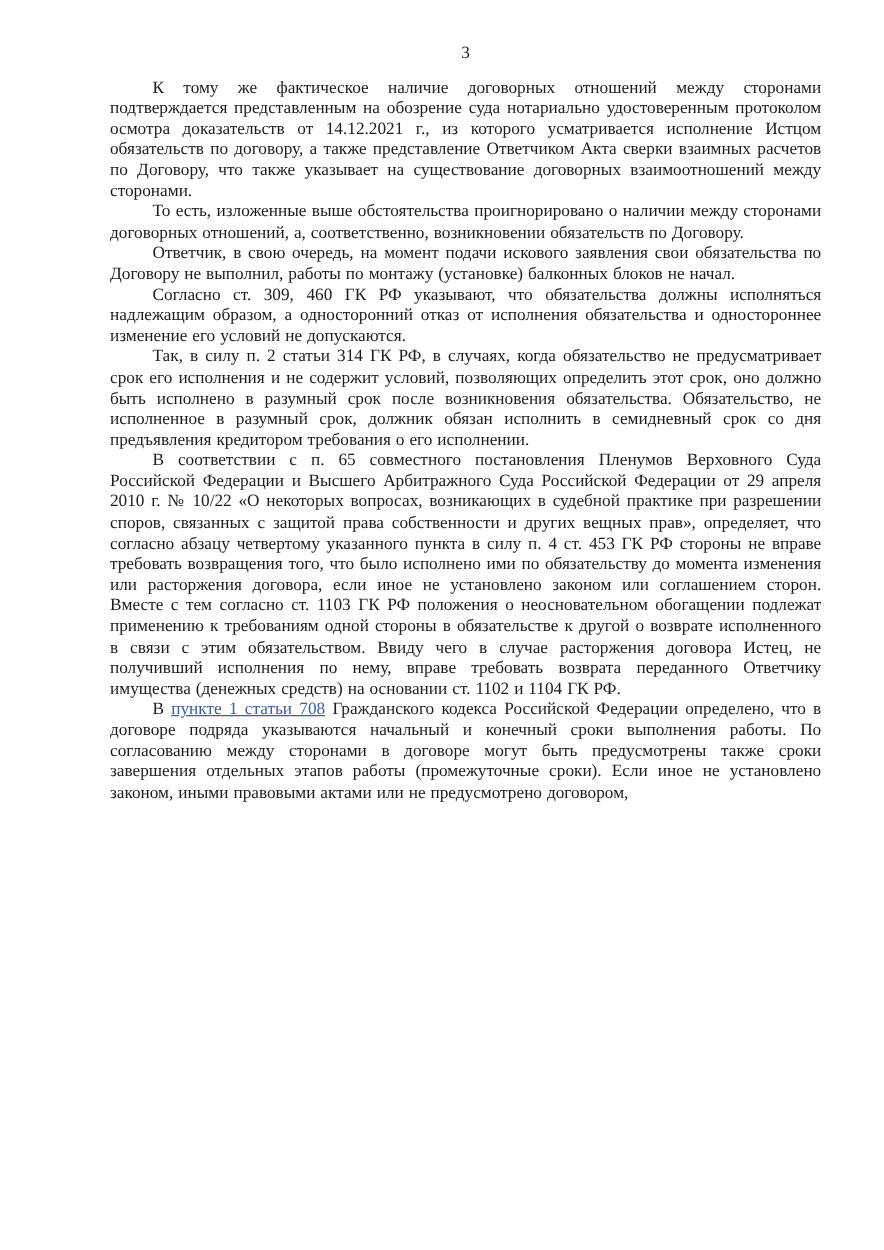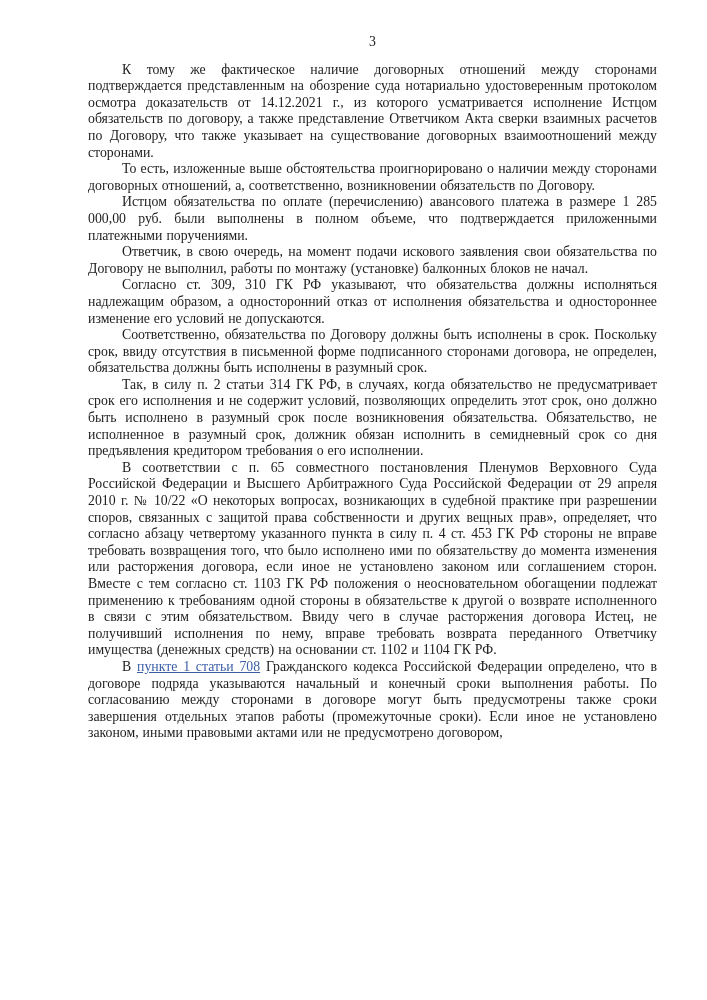--- a/index.html
+++ b/index.html
@@ -36,21 +36,19 @@
   }
 </style>
 </head>
 <body>
 
 <div class="page" style="color: rgb(28, 28, 28);">
   <div class="page-number">3</div>
 
   <p class="para">К тому же фактическое наличие договорных отношений между сторонами подтверждается представленным на обозрение суда нотариально удостоверенным протоколом осмотра доказательств от 14.12.2021 г., из которого усматривается исполнение Истцом обязательств по договору, а также представление Ответчиком Акта сверки взаимных расчетов по Договору, что также указывает на существование договорных взаимоотношений между сторонами.</p>
   <p class="para">То есть, изложенные выше обстоятельства проигнорировано о наличии между сторонами договорных отношений, а, соответственно, возникновении обязательств по Договору.</p>
-  <p class="para">Истцом обязательства по оплате (перечислению) авансового платежа в размере 1 285 000,00 руб. были выполнены в полном объеме, что подтверждается приложенными платежными поручениями.</p>
   <p class="para">Ответчик, в свою очередь, на момент подачи искового заявления свои обязательства по Договору не выполнил, работы по монтажу (установке) балконных блоков не начал.</p>
-  <p class="para">Согласно ст. 309, 310 ГК РФ указывают, что обязательства должны исполняться надлежащим образом, а односторонний отказ от исполнения обязательства и одностороннее изменение его условий не допускаются.</p>
-  <p class="para">Соответственно, обязательства по Договору должны быть исполнены в срок. Поскольку срок, ввиду отсутствия в письменной форме подписанного сторонами договора, не определен, обязательства должны быть исполнены в разумный срок.</p>
+  <p class="para">Согласно ст. 309, 460 ГК РФ указывают, что обязательства должны исполняться надлежащим образом, а односторонний отказ от исполнения обязательства и одностороннее изменение его условий не допускаются.</p>
   <p class="para">Так, в силу п. 2 статьи 314 ГК РФ, в случаях, когда обязательство не предусматривает срок его исполнения и не содержит условий, позволяющих определить этот срок, оно должно быть исполнено в разумный срок после возникновения обязательства. Обязательство, не исполненное в разумный срок, должник обязан исполнить в семидневный срок со дня предъявления кредитором требования о его исполнении.</p>
   <p class="para">В соответствии с п. 65 совместного постановления Пленумов Верховного Суда Российской Федерации и Высшего Арбитражного Суда Российской Федерации от 29 апреля 2010 г. № 10/22 «О некоторых вопросах, возникающих в судебной практике при разрешении споров, связанных с защитой права собственности и других вещных прав», определяет, что согласно абзацу четвертому указанного пункта в силу п. 4 ст. 453 ГК РФ стороны не вправе требовать возвращения того, что было исполнено ими по обязательству до момента изменения или расторжения договора, если иное не установлено законом или соглашением сторон. Вместе с тем согласно ст. 1103 ГК РФ положения о неосновательном обогащении подлежат применению к требованиям одной стороны в обязательстве к другой о возврате исполненного в связи с этим обязательством. Ввиду чего в случае расторжения договора Истец, не получивший исполнения по нему, вправе требовать возврата переданного Ответчику имущества (денежных средств) на основании ст. 1102 и 1104 ГК РФ.</p>
 
   <p class="para"><span>В </span><a class="doclink" href="#" style="color: rgb(58, 93, 168);">пункте 1 статьи 708</a><span> Гражданского кодекса Российской Федерации определено, что в договоре подряда указываются начальный и конечный сроки выполнения работы. По согласованию между сторонами в договоре могут быть предусмотрены также сроки завершения отдельных этапов работы (промежуточные сроки). Если иное не установлено законом, иными правовыми актами или не предусмотрено договором,</span></p>
 </div>
 
 </body></html>

